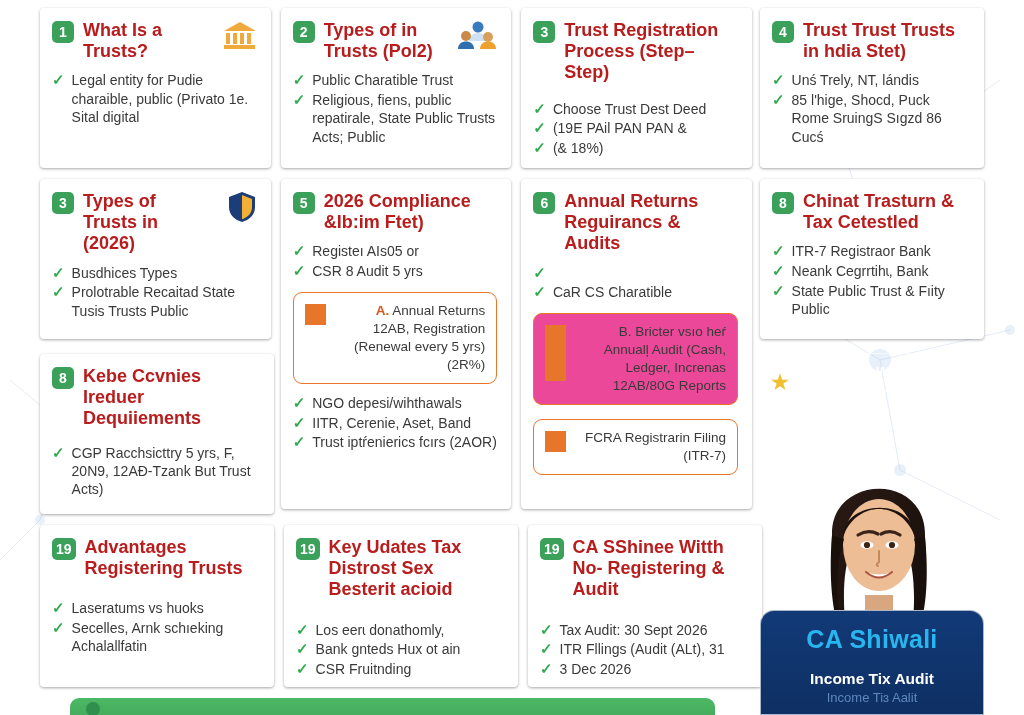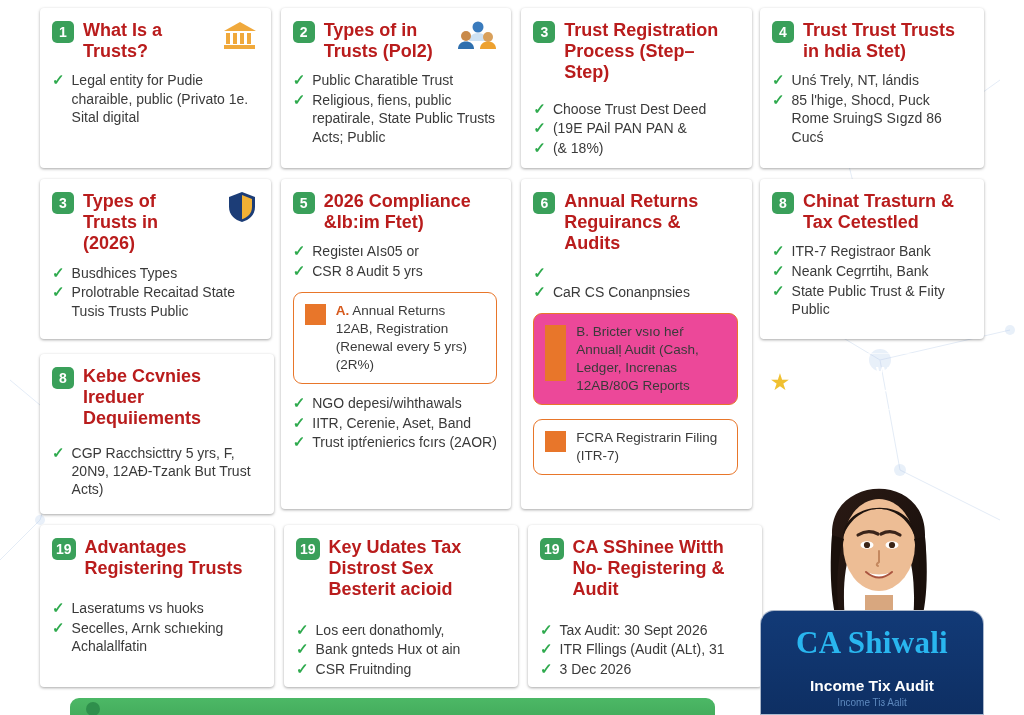--- a/index.html
+++ b/index.html
@@ -65,21 +65,21 @@
   .tick { color:#2faa4e; font-size:15px; font-weight:bold; flex:0 0 12px; line-height:1.25; }
   .btext { flex:1 1 auto; }
 
   
   .callout {
     border:1.6px solid #e8762a;
     border-radius:9px;
     background:#fff;
     padding:9px 11px;
     margin-top:11px;
-    display:flex; gap:10px; align-items:flex-start;
+    display:flex; gap:10px; align-items:flex-start;text-align:right;
   }
   .sq {
     flex:0 0 auto; width:21px; height:21px;
     background:#e8762a; margin-top:2px;
   }
   .sq.tall { height:56px; }
   .co-text { color:#3a3a3a; font-size:13.5px; line-height:1.33; flex:1 1 auto; }
   .co-text .lead { color:#d6591c; font-weight:bold; }
 
   
@@ -99,23 +99,23 @@
   .portrait-wrap { position:absolute; left:772px; top:435px; width:215px; height:280px; overflow:hidden; }
 
   .namecard {
     position:absolute; left:760px; top:610px; width:224px; height:105px;
     background:linear-gradient(180deg,#123a77 0%,#0e2f63 100%);
     border:1.6px solid rgba(255,255,255,.65);
     border-radius:14px 14px 0 0;
     padding:14px 10px 0;
     text-align:center;
   }
-  .nm-name { color:#29b6ef; font-size:31px; font-weight:bold; letter-spacing:.3px;font-family:Liberation Serif, serif; }
+  .nm-name { color:#29b6ef; font-size:25px; font-weight:bold; letter-spacing:.3px; }
   .nm-role { color:#ffffff; font-size:15.5px; font-weight:bold; margin-top:16px; }
-  .nm-sub  { color:#5d88bd; font-size:10px; margin-top:2px; }
+  .nm-sub  { color:#5d88bd; font-size:13px; margin-top:2px; }
 
   .bottom-bar {
     position:absolute; left:70px; bottom:0; width:645px; height:17px;
     background:linear-gradient(180deg,#4cb866 0%,#45ad5d 100%);
     border-radius:9px 9px 0 0;
   }
   .bottom-bar .dot {
     position:absolute; left:16px; top:4px; width:14px; height:14px;
     border-radius:50%; background:#2f8f4c;
   }
@@ -293,21 +293,21 @@
         <div class="card-head">
           <div class="num">6</div>
           <div class="title">Annual Returns Reguirancs &amp; Audits</div>
         </div>
         <ul class="bullets">
           <li>
               <span class="tick">✓</span>
             </li>
           <li>
               <span class="tick">✓</span>
-              <span class="btext">CaR CS Conanpnsies</span>
+              <span class="btext">CaR CS Charatible</span>
             </li>
         </ul>
         <div class="callout" style="background:#ec4899;">
           <span class="sq tall"></span>
           <div class="co-text">
             <span>B. Bricter vsıo heŕ Annualļ Audit (Cash, Ledger,  Increnas 12AB/80G Reports</span>
           </div>
         </div>
         <div class="callout" style="margin-top:14px;">
           <span class="sq"></span>

